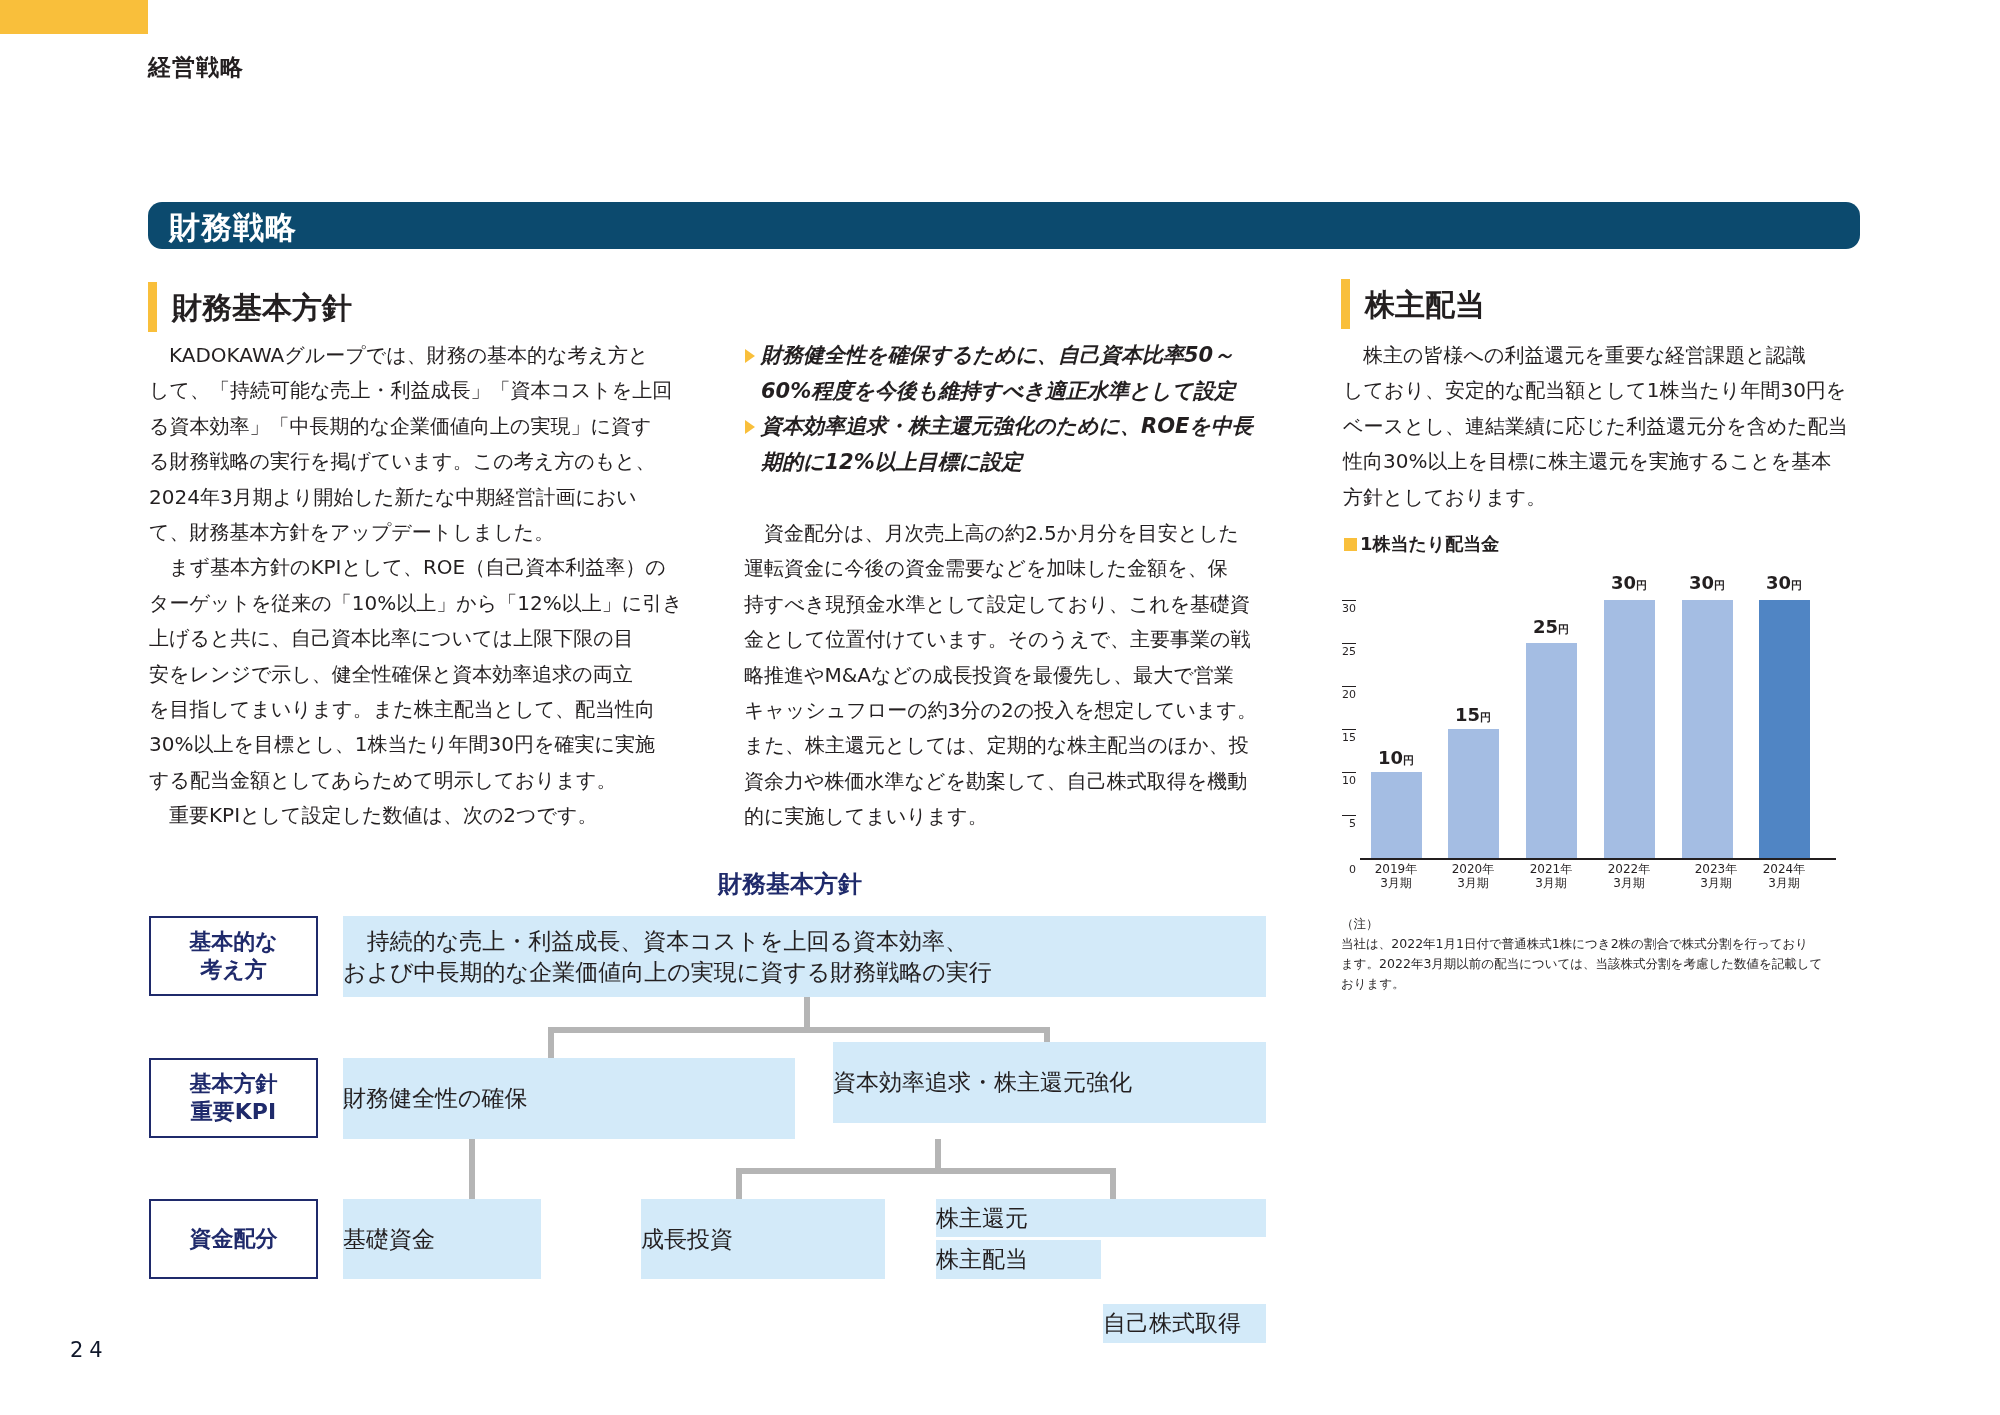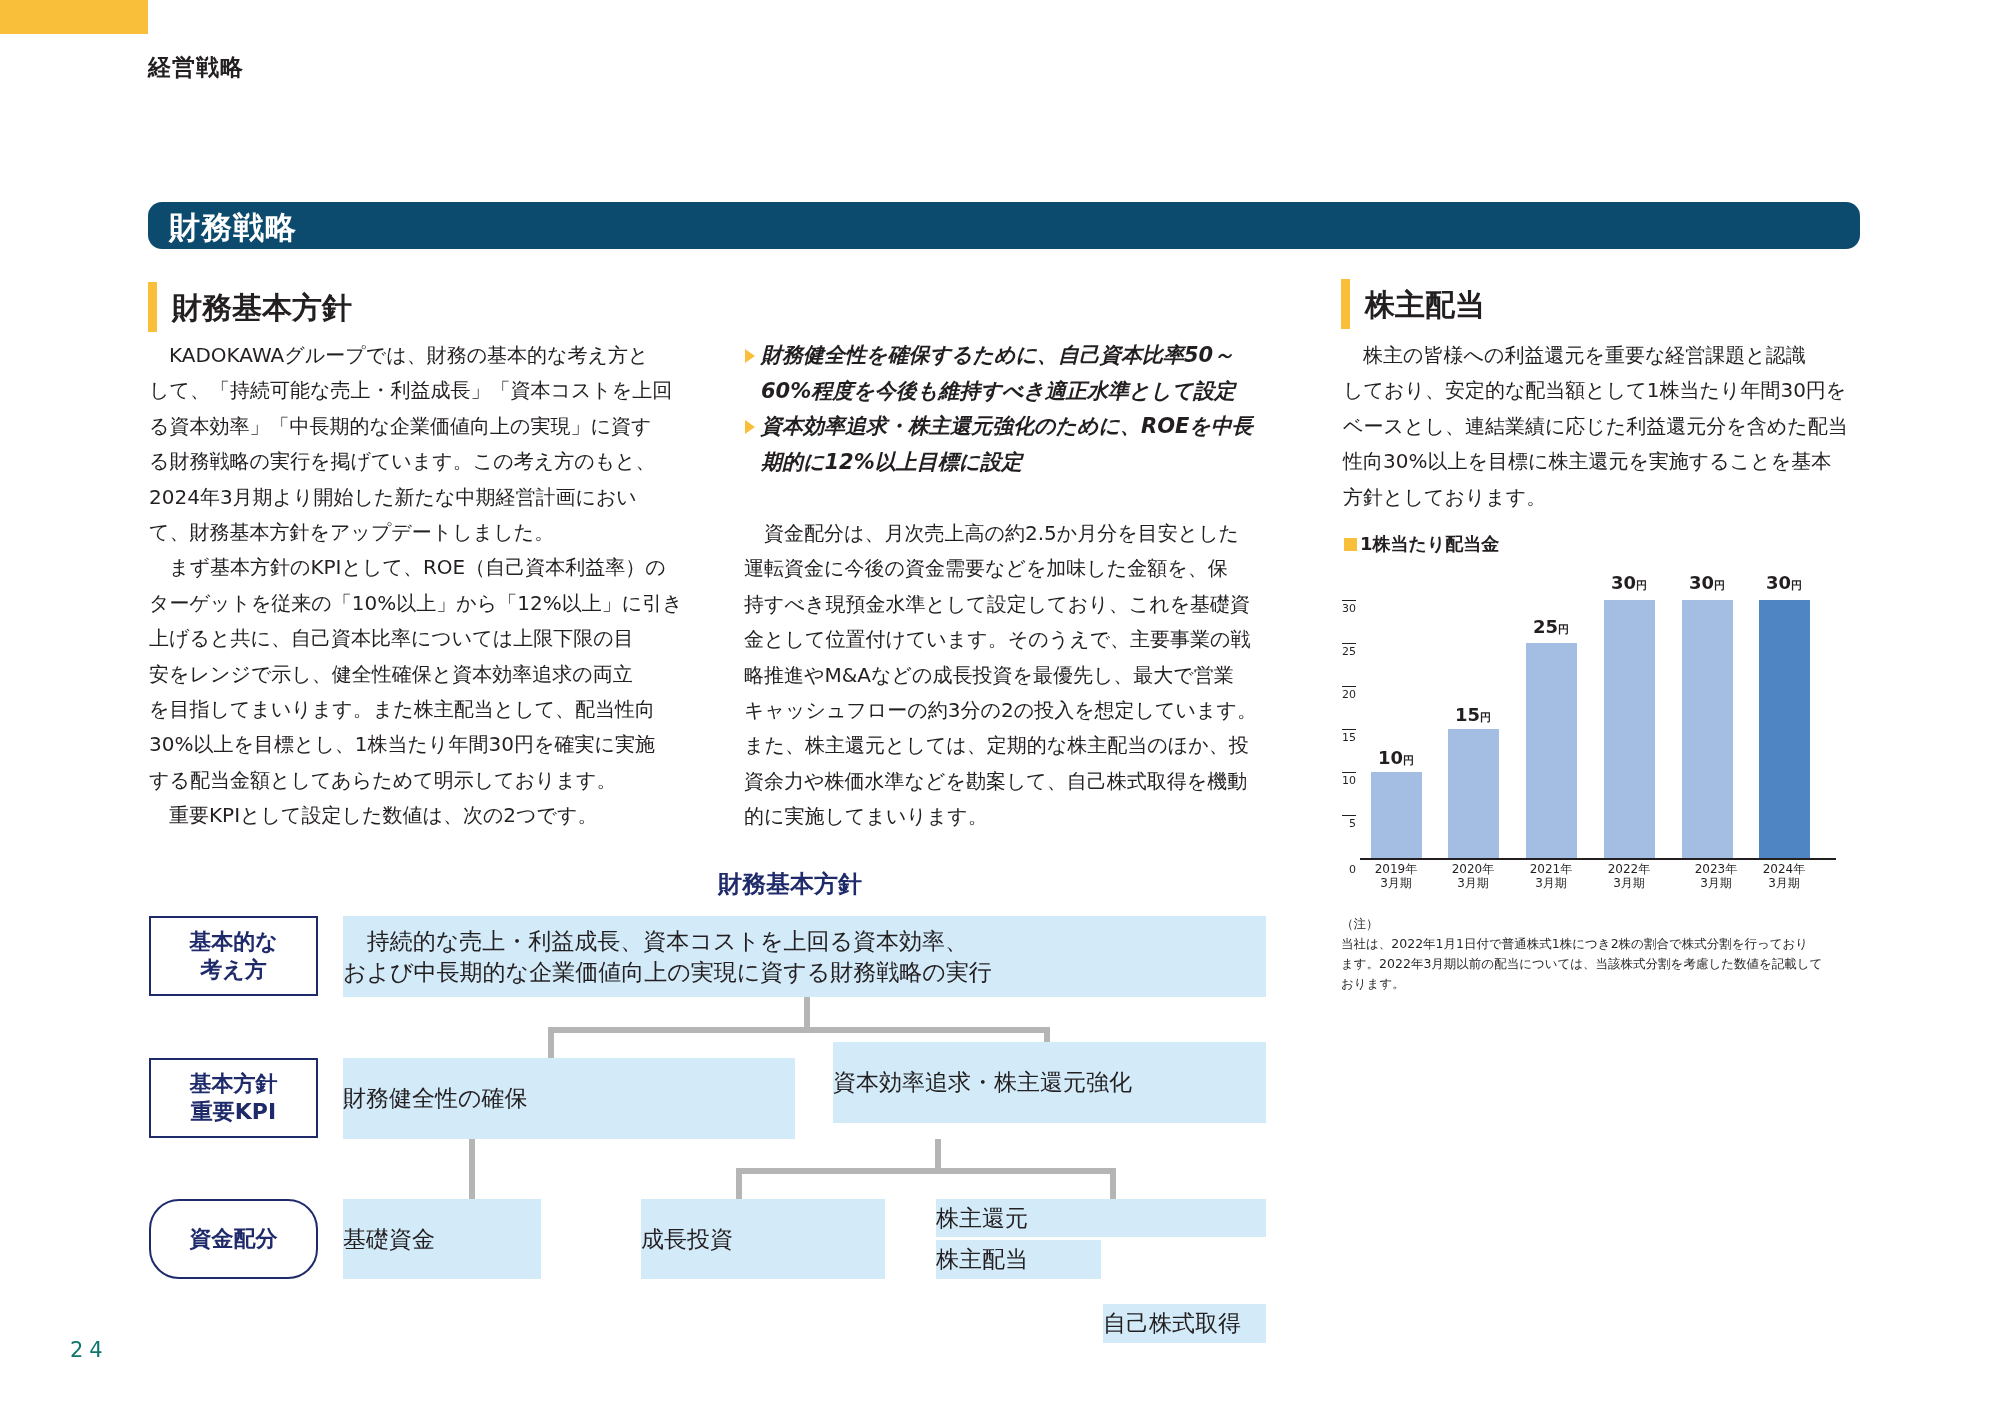--- a/index.html
+++ b/index.html
@@ -39,21 +39,21 @@
   .baseline { position: absolute; left: 20px; top: 288px; width: 476px; height: 2px; background: #231f20; }
   .bar { position: absolute; width: 51px; background: #a4bde3; }
   .bar.highlight { background: #5085c4; }
   .bar-label { position: absolute; width: 90px; text-align: center; font-size: 18px; font-weight: bold; color: #231f20; white-space: nowrap; }
   .bar-label .unit { font-size: 11px; }
   .xlabel { position: absolute; width: 80px; text-align: center; font-size: 12px; line-height: 14px; color: #231f20; }
 
   .note { position: absolute; left: 1341px; top: 914px; font-size: 12.5px; line-height: 20px; color: #231f20; }
   .note p { white-space: nowrap; }
 
-  .page-number { position: absolute; left: 70px; top: 1338px; font-size: 21px; color: #0f766e; letter-spacing: 6px; }
+  .page-number { position: absolute; left: 70px; top: 1338px; font-size: 21px; color: #0f172a; letter-spacing: 6px; }
 </style>
 </head>
 <body>
 
 <div class="corner-tab"></div>
 <div class="running-head">経営戦略</div>
 
 <div class="section-bar">
   <span>財務戦略</span>
 </div>
@@ -112,21 +112,21 @@
     <div>基本的な</div>
     <div>考え方</div>
   </div>
 </div>
 <div class="row-label" style="top:1058px;">
   <div>
     <div>基本方針</div>
     <div>重要KPI</div>
   </div>
 </div>
-<div class="row-label" style="top:1199px;border-radius:30px;">
+<div class="row-label" style="top:1199px;">
   <div>資金配分</div>
 </div>
 
 <div class="box" style="left:343px; top:916px; width:923px; height:81px;">
   <div>
     <div>持続的な売上・利益成長、資本コストを上回る資本効率、</div>
     <div>および中長期的な企業価値向上の実現に資する財務戦略の実行</div>
   </div>
 </div>
 

